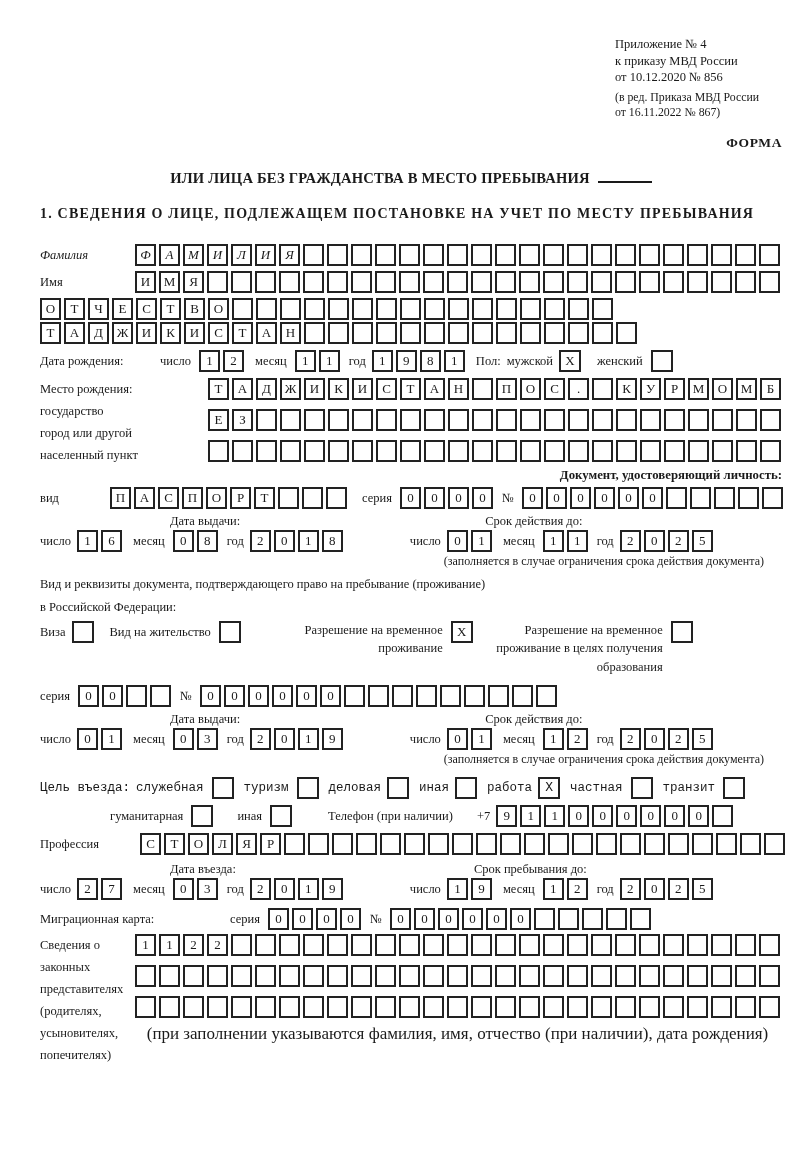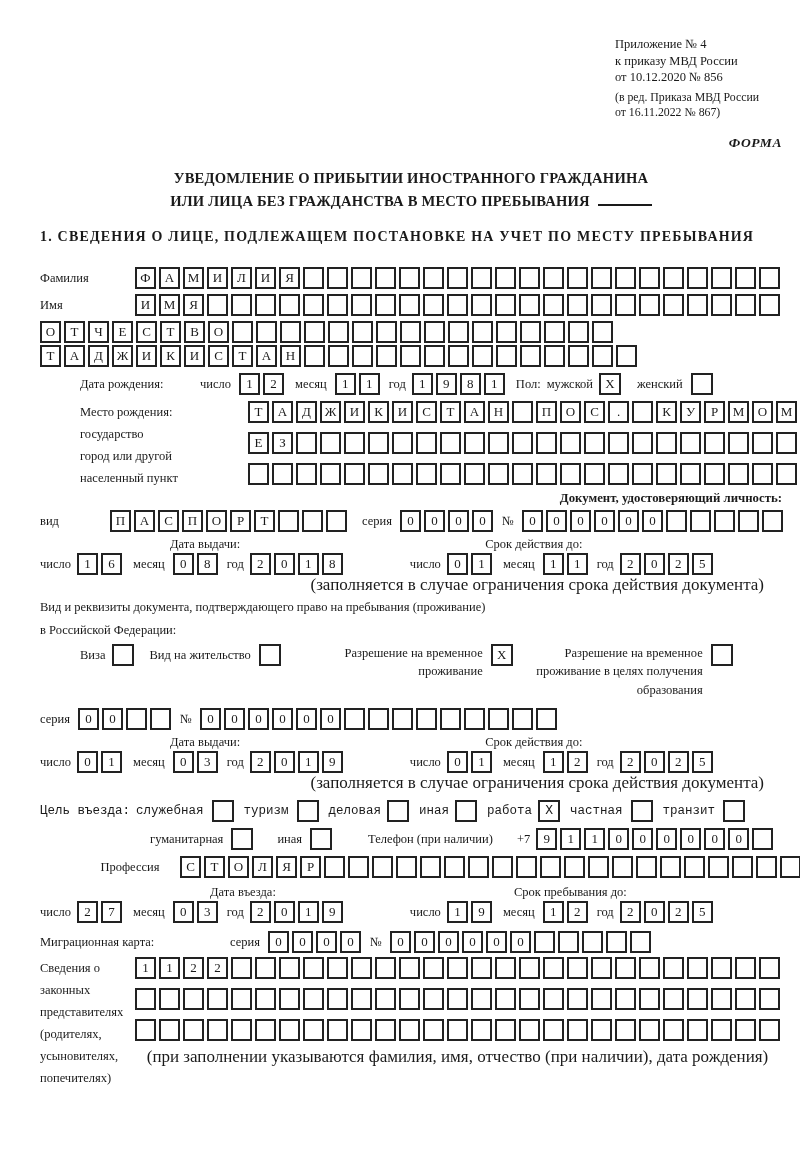--- a/index.html
+++ b/index.html
@@ -4,48 +4,48 @@
 <style>
   html,body{margin:0;padding:0;background:#fff;}
   .page{
     position:relative; width:800px; height:1163px; overflow:hidden; box-sizing:border-box;
     background:#fff; color:#1a1a1a; padding:36px 0 0 40px;
     font-family:"Liberation Serif","DejaVu Serif",serif; font-size:12.5px;
   }
   .hdr{ margin-left:575px; width:190px; line-height:1.32; }
   .hdr div{ white-space:nowrap; }
   .hdr .amend{ margin-top:4px; font-size:11.8px; }
-  .forma{ width:742px; text-align:right; font-weight:bold; font-size:13.5px; letter-spacing:.6px; margin-top:14px;font-style:italic; }
+  .forma{ width:742px; text-align:right; font-weight:bold; font-size:13.5px; letter-spacing:.6px; margin-top:14px; }
   .title{ width:742px; text-align:center; font-weight:bold; font-size:14.6px; margin-top:16px; line-height:1.58; letter-spacing:.2px; }
   .blank-line{ display:inline-block; width:54px; height:4px; border-bottom:2px solid #1a1a1a; margin-left:8px; }
   .s1h{ margin-top:16px; font-weight:bold; font-size:14px; letter-spacing:1.2px; white-space:nowrap; }
   .row{ display:flex; align-items:flex-start; }
   .l{ flex:none; line-height:22px; }
   .w95{width:95px;} .w162{width:162px;} .w142{width:142px;} .w168{width:168px;}
-  .w70{width:70px;} .w100{width:100px;text-align:center;} .w190{width:190px;} .w112{width:112px;}
+  .w70{width:70px;} .w100{width:100px;} .w190{width:190px;} .w112{width:112px;}
   .cells{ display:inline-block; white-space:nowrap; flex:none; }
   .cell{
     box-sizing:border-box; display:inline-block; width:21px; height:22px;
     border:2px solid #222; margin-right:3px; text-align:center;
     font-size:13px; line-height:18px; background:#fff; vertical-align:top;
   }
   .cb{
     box-sizing:border-box; display:inline-block; width:22px; height:22px; flex:none;
     border:2px solid #222; text-align:center; font-size:13px; line-height:18px; background:#fff;
   }
-  .mt22{margin-top:22px;} .mt10{margin-top:10px;font-family:Liberation Mono, monospace;} .mt8{margin-top:8px;} .mt6{margin-top:6px;margin-left:40px;}
+  .mt22{margin-top:22px;font-style:italic;} .mt10{margin-top:10px;font-family:Liberation Mono, monospace;} .mt8{margin-top:8px;} .mt6{margin-top:6px;}
   .mt5{margin-top:5px;} .mt4{margin-top:4px;} .mt2{margin-top:2px;}
   .ml6{margin-left:6px;} .ml8{margin-left:8px;} .ml10{margin-left:10px;} .ml12{margin-left:12px;}
   .ml16{margin-left:16px;} .ml24{margin-left:24px;} .ml30{margin-left:30px;} .ml36{margin-left:36px;} .ml70{margin-left:70px;}
   .mr6{margin-right:6px;} .mr8{margin-right:8px;}
   .lbl{ flex:none; line-height:22px; }
   .mb9{ margin-bottom:9px; }
   .center-b{ width:742px; text-align:right; font-weight:bold; font-size:12.8px; }
   .dhead{ display:flex; width:742px; line-height:17px; }
-  .note{ width:742px; text-align:right; font-size:17px; padding-right:18px; box-sizing:border-box; line-height:15px; margin-top:2px;}
+  .note{ width:742px; text-align:right; font-size:12px; padding-right:18px; box-sizing:border-box; line-height:15px; margin-top:2px;}
   .optlbl{ text-align:right; line-height:1.5; flex:none; }
   .lblcol div{ white-space:nowrap; line-height:22px; }
   .repnote{ text-align:center; font-size:17px; margin-top:6px; width:645px; }
 </style>
 </head>
 <body>
 
 <div class="page">
 
   <div class="hdr">
@@ -54,21 +54,20 @@
     <div>от 10.12.2020 № 856</div>
     <div class="amend">
       <div>(в ред. Приказа МВД России</div>
       <div>от 16.11.2022 № 867)</div>
     </div>
   </div>
 
   <div class="forma">ФОРМА</div>
 
   <div class="title">
-    <div>УВЕДОМЛЕНИЕ О ПРИБЫТИИ ИНОСТРАННОГО ГРАЖДАНИНА</div>
     <div><span>ИЛИ ЛИЦА БЕЗ ГРАЖДАНСТВА В МЕСТО ПРЕБЫВАНИЯ</span><span class="blank-line"></span></div>
   </div>
 
   <div class="s1h">1. СВЕДЕНИЯ О ЛИЦЕ, ПОДЛЕЖАЩЕМ ПОСТАНОВКЕ НА УЧЕТ ПО МЕСТУ ПРЕБЫВАНИЯ</div>
 
   <div class="row mt22">
     <span class="l w95">Фамилия</span>
     <span class="cells"><span class="cell">Ф</span><span class="cell">А</span><span class="cell">М</span><span class="cell">И</span><span class="cell">Л</span><span class="cell">И</span><span class="cell">Я</span><span class="cell"></span><span class="cell"></span><span class="cell"></span><span class="cell"></span><span class="cell"></span><span class="cell"></span><span class="cell"></span><span class="cell"></span><span class="cell"></span><span class="cell"></span><span class="cell"></span><span class="cell"></span><span class="cell"></span><span class="cell"></span><span class="cell"></span><span class="cell"></span><span class="cell"></span><span class="cell"></span><span class="cell"></span><span class="cell"></span></span>
   </div>
 
@@ -140,21 +139,21 @@
     <span class="lbl ml30 mr6" style="margin-left:64px;">число</span>
     <span class="cells"><span class="cell">0</span><span class="cell">1</span></span>
     <span class="lbl ml8 mr8">месяц</span>
     <span class="cells"><span class="cell">1</span><span class="cell">1</span></span>
     <span class="lbl ml6 mr6">год</span>
     <span class="cells"><span class="cell">2</span><span class="cell">0</span><span class="cell">2</span><span class="cell">5</span></span>
   </div>
 
   <div class="note">(заполняется в случае ограничения срока действия документа)</div>
 
-  <div class="mt8">Вид и реквизиты документа, подтверждающего право на пребывания (проживание)</div>
+  <div class="mt8">Вид и реквизиты документа, подтверждающего право на пребывание (проживание)</div>
   <div class="mt8">в Российской Федерации:</div>
 
   <div class="row mt6">
     <span class="lbl mr6">Виза</span>
     <span class="cb"></span>
     <span class="lbl ml16 mr8">Вид на жительство</span>
     <span class="cb"></span>
     <span class="optlbl ml16 mr8" style="width:186px;">Разрешение на временное проживание</span>
     <span class="cb">X</span>
     <span class="optlbl ml12 mr8" style="width:178px;">Разрешение на временное проживание в целях получения образования</span>

